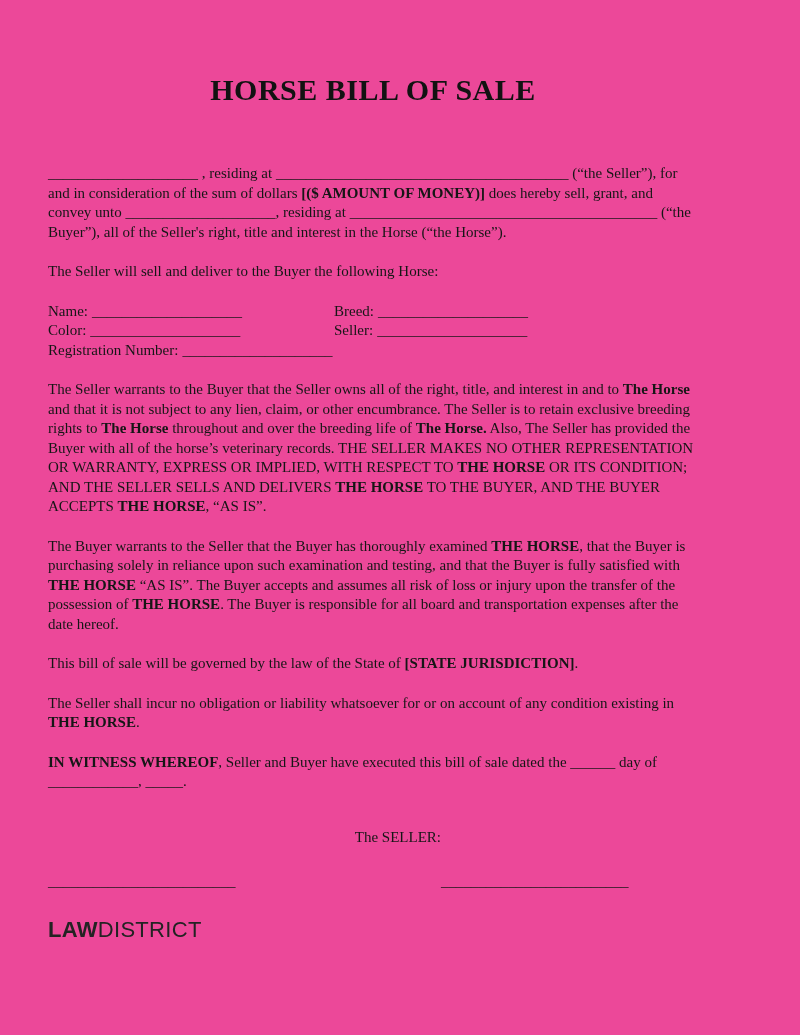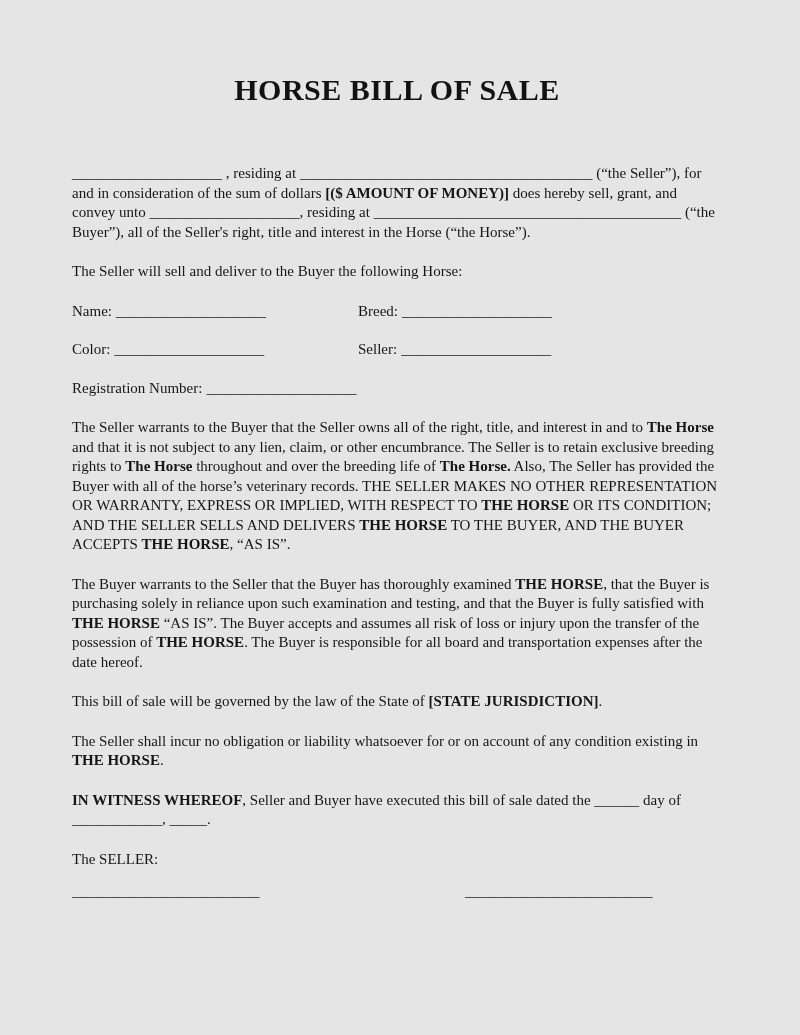--- a/index.html
+++ b/index.html
@@ -4,62 +4,62 @@
 <style>
   html, body {
     margin: 0;
     padding: 0;
     background: #ffffff;
   }
   .page {
     position: relative;
     width: 800px;
     height: 1035px;
-    background: #e5e5e5;
+    background: #ec4899;
     color: #161616;
     font-family: "Liberation Serif", "DejaVu Serif", serif;
     font-size: 15px;
     line-height: 19.5px;
     box-sizing: border-box;
-    padding: 74px 78px 0 72px;
+    padding: 74px 78px 0 48px;
     overflow: hidden;
   }
   .content { width: 650px; }
   h1.title {
     font-size: 30px;
     line-height: 32px;
     font-weight: bold;
     text-align: center;
     margin: 0 0 58px 0;
     letter-spacing: 0.5px;
     color: #121212;
   }
   p.para {
     margin: 12px 0 20px 0;
     text-align: left;
   }
   p.para b { font-weight: bold; }
   .fields {
     display: grid;
     grid-template-columns: 286px 1fr;
-    row-gap: 19px;
     margin: 16px 0 20px 0;
   }
   .field { white-space: nowrap; }
   .field .label { }
   .field .blank { margin-left: 4px; letter-spacing: 0; }
   .sig-labels {
     display: grid;
     grid-template-columns: 393px 1fr;
-    margin-top: 20px;
+    margin-top: 36px;
+    text-align: right;
   }
   .sig-lines {
     display: grid;
     grid-template-columns: 393px 1fr;
-    margin-top: 13px;
+    margin-top: 25px;
   }
   .sig-line { white-space: nowrap; }
   .footer-logo {
     margin-top: 26px;
     font-family: "Liberation Sans", "DejaVu Sans", sans-serif;
     font-size: 22px;
     line-height: 24px;
     color: #232323;
     letter-spacing: 0.3px;
   }
@@ -108,15 +108,18 @@
 
     <div class="sig-labels">
       <div>The SELLER:</div>
     </div>
 
     <div class="sig-lines">
       <div class="sig-line">_________________________</div>
       <div class="sig-line">_________________________</div>
     </div>
 
+    <div class="footer-logo">
+      <span class="logo-bold">LAW</span><span class="logo-regular">DISTRICT</span>
+    </div>
 
   </div>
 </div>
 
 </body></html>

